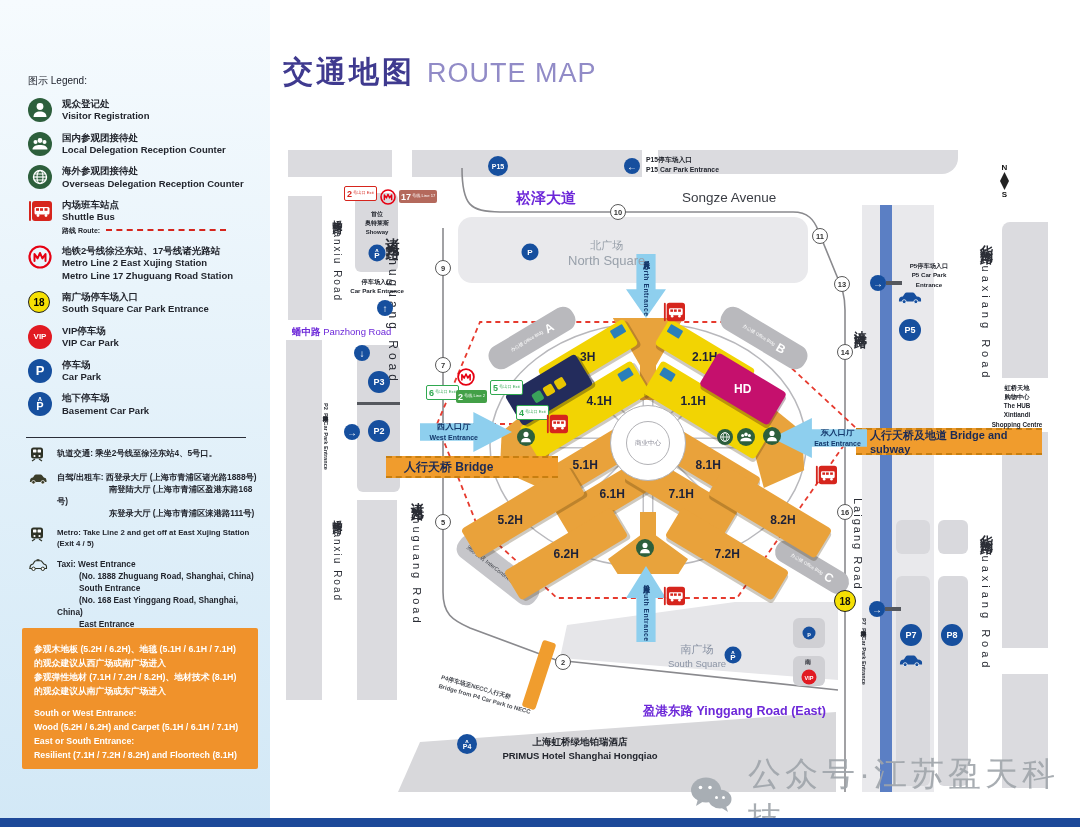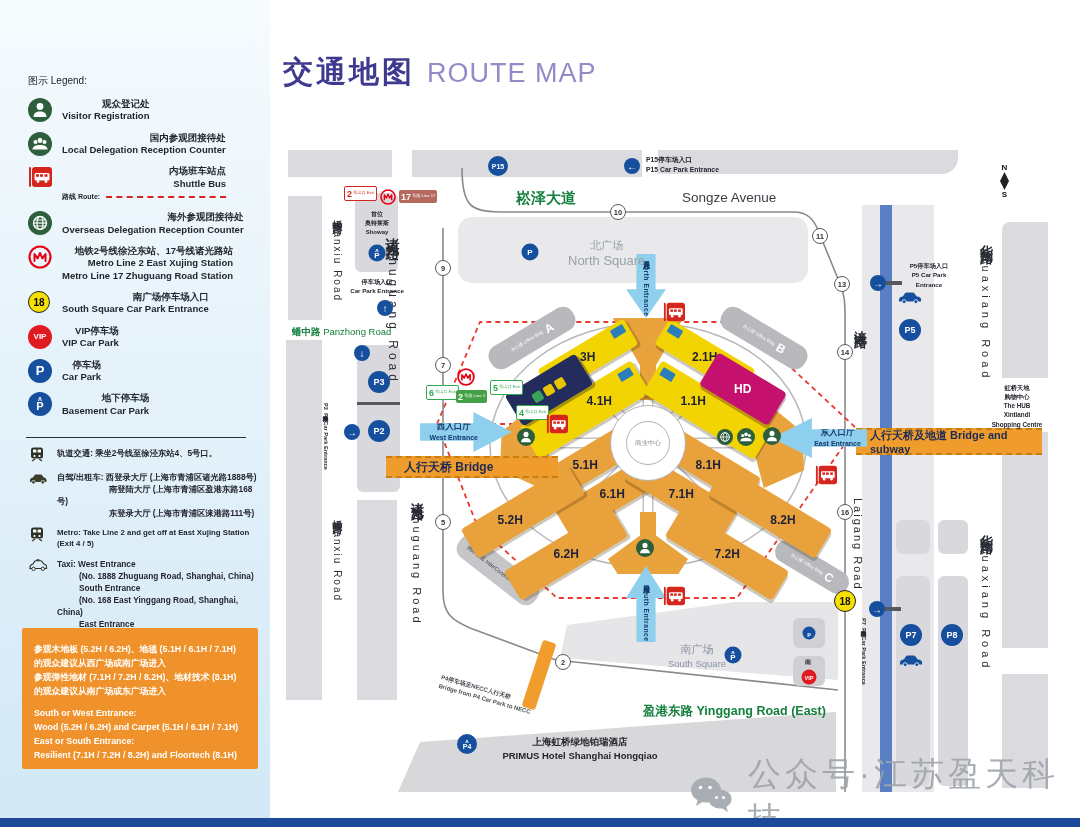--- a/index.html
+++ b/index.html
@@ -5,21 +5,21 @@
   html,body{margin:0;padding:0;background:#fff;}
   body{font-family:"Liberation Sans","DejaVu Sans",sans-serif;}
   #stage{position:relative;width:1080px;height:827px;overflow:hidden;background:#fff;}
   .abs{position:absolute;}
   .ni{pointer-events:none;}
   
   #legend-panel{position:absolute;left:0;top:0;width:270px;height:827px;
     background:linear-gradient(180deg,#f6fbfe 0%,#e9f4fb 35%,#d2e8f6 100%);
     padding:0;box-sizing:border-box;z-index:8;}
   .lg-head{position:absolute;left:28px;top:74px;font-size:10px;font-weight:normal;color:#20242e;}
-  .lg-items{position:absolute;left:28px;top:98px;width:228px;display:flex;flex-direction:column;gap:9px;text-align:right;}
+  .lg-items{position:absolute;left:28px;top:98px;width:228px;display:flex;flex-direction:column;gap:9px;}
   .lg-item{display:flex;gap:10px;align-items:flex-start;}
   .lg-ico{flex:0 0 24px;height:24px;position:relative;}
   .lg-txt{font-size:9.5px;line-height:1.3;color:#23262e;}
   .lg-txt .zh{font-weight:bold;}
   .lg-txt .en{font-weight:600;}
   .route-line{display:inline-block;width:120px;border-top:2px dashed #d6251d;vertical-align:middle;margin-left:6px;}
   .route-lab{font-size:7px;color:#23262e;font-weight:bold;}
   .divider{position:absolute;left:26px;top:437px;width:220px;border-top:1.6px solid #2a2d38;}
   .lg-notes{position:absolute;left:28px;top:447px;width:232px;display:flex;flex-direction:column;gap:8px;}
   .note{display:flex;gap:9px;align-items:flex-start;}
@@ -47,21 +47,21 @@
   .pc.r11{width:22px;height:22px;font-size:9px;}
   .pc.r10{width:20px;height:20px;font-size:7px;}
   .pc.r9{width:17px;height:17px;font-size:8px;}
   .pc.r7{width:13px;height:13px;font-size:6px;}
   .pc .hat{font-size:6px;line-height:4px;}
   .vip{position:absolute;background:#e11a22;color:#fff;border-radius:50%;display:flex;align-items:center;justify-content:center;
     font-weight:800;transform:translate(-50%,-50%);z-index:7;}
   .arrowc{position:absolute;background:#164f9e;color:#fff;border-radius:50%;width:16px;height:16px;display:flex;
     align-items:center;justify-content:center;font-size:10px;font-weight:bold;transform:translate(-50%,-50%);z-index:7;}
   
-  .rlab{position:absolute;z-index:6;color:#15803d;}
+  .rlab{position:absolute;z-index:6;color:#6d28d9;}
   .vtext{writing-mode:vertical-rl;text-orientation:mixed;}
   .vroad{position:absolute;writing-mode:vertical-rl;text-orientation:mixed;z-index:6;color:#2a2d35;letter-spacing:2px;}
   .vroad .zh{font-weight:bold;}
   
   .hall{position:absolute;display:flex;align-items:center;justify-content:center;border-radius:4px;z-index:4;
     transform:translate(-50%,-50%) rotate(var(--r));box-shadow:2px 3px 0 rgba(60,40,0,.25);}
   .hall.yellow{background:#f2d403;}
   .hall.orange{background:#e9a23b;}
   .hall .hl{transform:rotate(calc(var(--r) * -1));font-weight:800;font-size:12px;color:#1d2138;}
   .mini-logo{position:absolute;width:14px;height:9px;background:#1f7ac4;border-radius:1px;opacity:.95;}
@@ -134,47 +134,47 @@
               <circle cx="16.5" cy="10" r="2" fill="#fff"></circle>
               <path d="M4.5 17.5c0-3 3.4-4.4 7.5-4.4s7.5 1.4 7.5 4.4z" fill="#fff"></path>
             </svg>
         </span>
         <span class="lg-txt"><span class="zh">国内参观团接待处</span><br>
         <span class="en">Local Delegation Reception Counter</span></span>
       </div>
       <div class="lg-item">
         <span class="lg-ico">
           <svg width="24" height="24" viewBox="0 0 24 24">
+              <circle cx="12" cy="12" r="12" fill="#2d5f3c"></circle>
+              <circle cx="12" cy="12" r="6.5" fill="none" stroke="#fff" stroke-width="1.4"></circle>
+              <ellipse cx="12" cy="12" rx="3" ry="6.5" fill="none" stroke="#fff" stroke-width="1.2"></ellipse>
+              <line x1="5.5" y1="12" x2="18.5" y2="12" stroke="#fff" stroke-width="1.2"></line>
+              <line x1="6.5" y1="9" x2="17.5" y2="9" stroke="#fff" stroke-width="1"></line>
+              <line x1="6.5" y1="15" x2="17.5" y2="15" stroke="#fff" stroke-width="1"></line>
+            </svg>
+        </span>
+        <span class="lg-txt"><span class="zh">海外参观团接待处</span><br>
+        <span class="en">Overseas Delegation Reception Counter</span></span>
+      </div>
+      <div class="lg-item">
+        <span class="lg-ico">
+          <svg width="24" height="24" viewBox="0 0 24 24">
               <rect x="1" y="2" width="2" height="20" rx="1" fill="#d6251d"></rect>
               <rect x="4" y="2" width="20" height="20" rx="3" fill="#d6251d"></rect>
               <rect x="6.5" y="8" width="15" height="7.5" rx="1.5" fill="#fff"></rect>
               <rect x="8" y="9.2" width="3" height="2.6" fill="#d6251d"></rect>
               <rect x="12" y="9.2" width="3" height="2.6" fill="#d6251d"></rect>
               <rect x="16.5" y="9.2" width="3" height="2.6" fill="#d6251d"></rect>
               <circle cx="10" cy="16.5" r="1.4" fill="#fff"></circle>
               <circle cx="18" cy="16.5" r="1.4" fill="#fff"></circle>
             </svg>
         </span>
         <span class="lg-txt"><span class="zh">内场班车站点</span><br>
         <span class="en">Shuttle Bus</span><br>
         <span class="route-lab">路线 Route:</span><span class="route-line"></span></span>
-      </div>
-      <div class="lg-item">
-        <span class="lg-ico">
-          <svg width="24" height="24" viewBox="0 0 24 24">
-              <circle cx="12" cy="12" r="12" fill="#2d5f3c"></circle>
-              <circle cx="12" cy="12" r="6.5" fill="none" stroke="#fff" stroke-width="1.4"></circle>
-              <ellipse cx="12" cy="12" rx="3" ry="6.5" fill="none" stroke="#fff" stroke-width="1.2"></ellipse>
-              <line x1="5.5" y1="12" x2="18.5" y2="12" stroke="#fff" stroke-width="1.2"></line>
-              <line x1="6.5" y1="9" x2="17.5" y2="9" stroke="#fff" stroke-width="1"></line>
-              <line x1="6.5" y1="15" x2="17.5" y2="15" stroke="#fff" stroke-width="1"></line>
-            </svg>
-        </span>
-        <span class="lg-txt"><span class="zh">海外参观团接待处</span><br>
-        <span class="en">Overseas Delegation Reception Counter</span></span>
       </div>
       <div class="lg-item">
         <span class="lg-ico">
           <svg width="24" height="24" viewBox="0 0 24 24">
               <circle cx="12" cy="12" r="10.5" fill="none" stroke="#e60012" stroke-width="2.2"></circle>
               <path d="M6.5 16 L6.5 9 L9.6 13.4 L12 8 L14.4 13.4 L17.5 9 L17.5 16" fill="none" stroke="#e60012" stroke-width="2" stroke-linejoin="round" stroke-linecap="round"></path>
             </svg>
         </span>
         <span class="lg-txt"><span class="zh">地铁2号线徐泾东站、17号线诸光路站</span><br>
         <span class="en">Metro Line 2 East Xujing Station</span><br>

